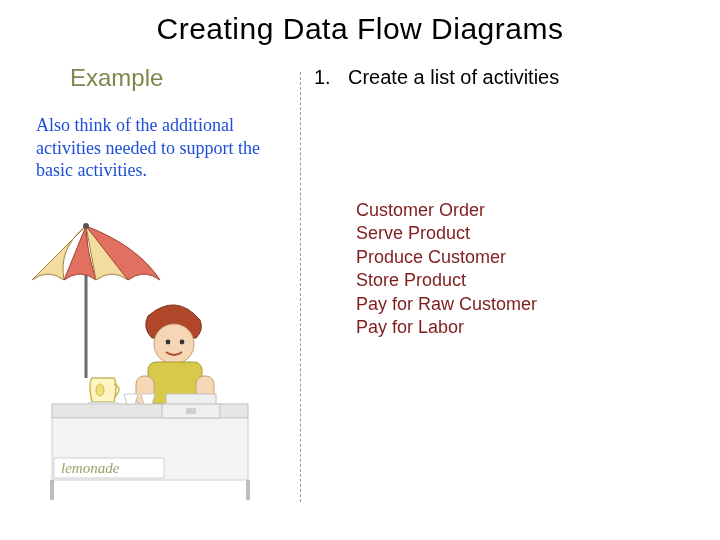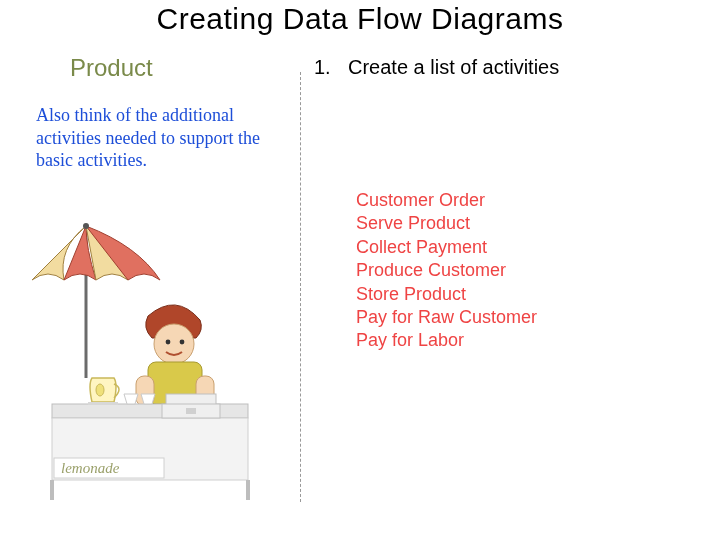--- a/index.html
+++ b/index.html
@@ -9,21 +9,21 @@
     background: #ffffff;
     font-family: Arial, Helvetica, sans-serif;
     position: relative;
     overflow: hidden;
   }
   .slide-title {
     font-size: 30px;
     font-weight: 400;
     color: #000;
     text-align: center;
-    padding-top: 2px;
+    padding-top: 12px;
     letter-spacing: 0.5px;
   }
   .content-row {
     display: flex;
     margin-top: 18px;
     padding: 0 10px 0 44px;
   }
   .left-col {
     width: 256px;
     padding-right: 6px;
@@ -60,21 +60,21 @@
     display: flex;
     gap: 14px;
     margin-top: 2px;
   }
   .step-num { min-width: 20px; }
   .activity-list {
     margin-top: 110px;
     margin-left: 42px;
     font-size: 18px;
     line-height: 1.3;
-    color: #ef4444;
+    color: #7f1d1d;
   }
   
   .illustration {
     position: absolute;
     left: 28px;
     top: 218px;
     width: 252px;
     height: 284px;
     font-style: italic;
   }
@@ -82,32 +82,31 @@
 </style>
 </head>
 <body>
 
 <h1 class="slide-title">Creating Data Flow Diagrams</h1>
 
 <div class="divider"></div>
 
 <div class="content-row">
   <div class="left-col">
-    <div class="example-heading">Product</div>
+    <div class="example-heading">Example</div>
     <div class="support-text">Also think of the additional activities needed to support the basic activities.</div>
   </div>
   <div class="right-col">
     <div class="step-line">
       <span class="step-num">1.</span>
       <span>Create a list of activities</span>
     </div>
     <div class="activity-list">
       <div>Customer Order</div>
       <div>Serve Product</div>
-      <div>Collect Payment</div>
       <div>Produce Customer</div>
       <div>Store Product</div>
       <div>Pay for Raw Customer</div>
       <div>Pay for Labor</div>
     </div>
   </div>
 </div>
 
 <div class="illustration">
   <svg viewBox="0 0 252 284">

